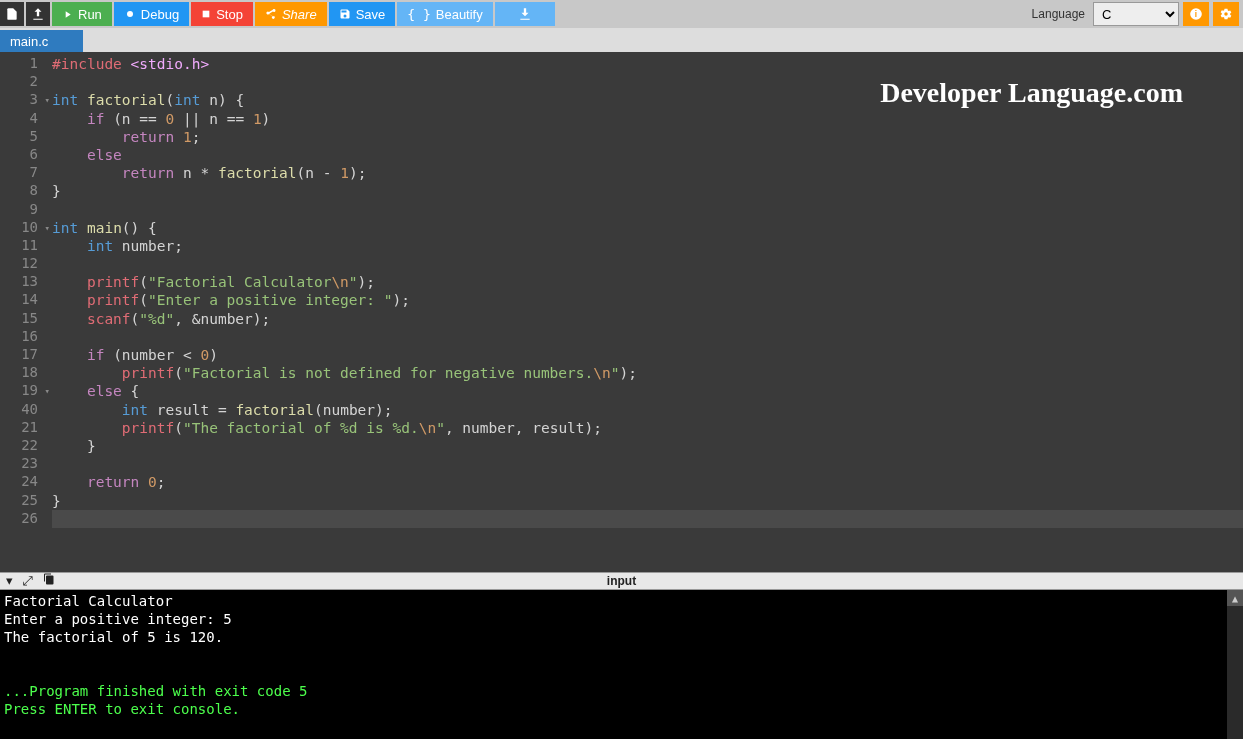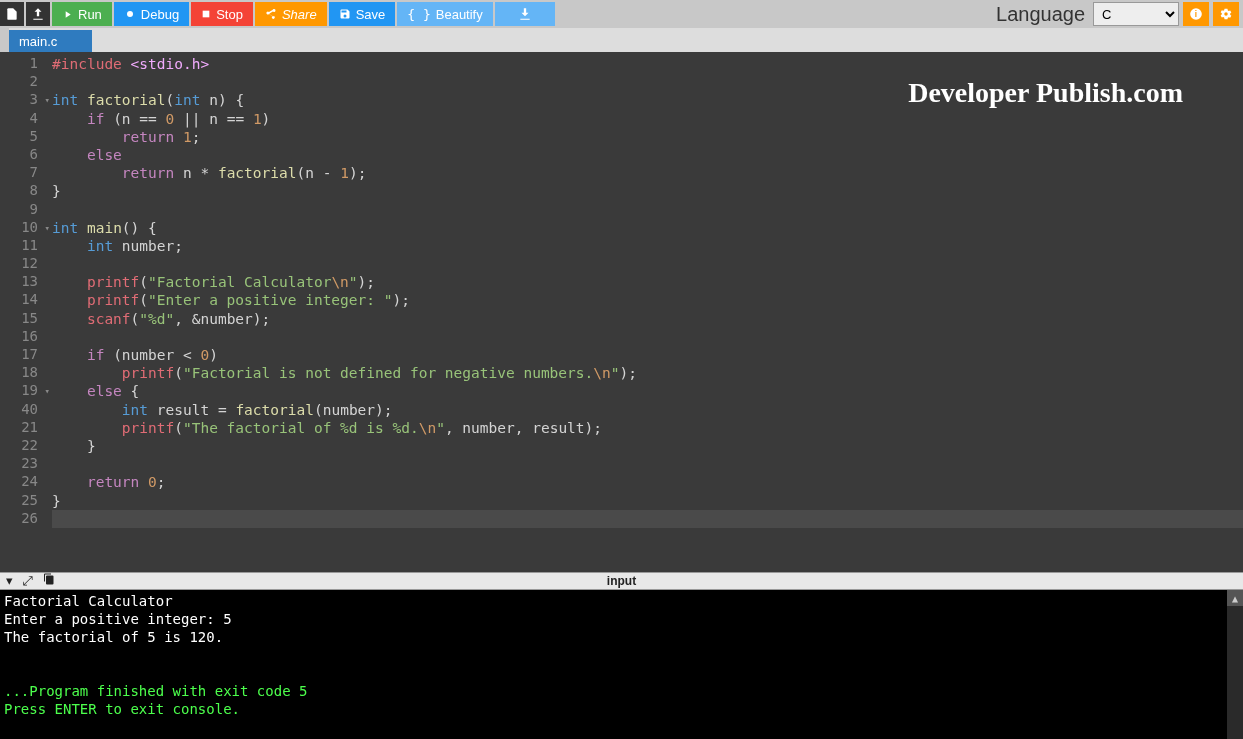--- a/index.html
+++ b/index.html
@@ -33,36 +33,35 @@
       cursor: pointer;
       font-weight: 500;
     }
     .btn-icon-only { width: 24px; padding: 0; justify-content: center; }
     .btn-dark { background: #333; color: white; }
     .btn-green { background: #4CAF50; }
     .btn-blue { background: #2196F3; }
     .btn-red { background: #f44336; }
     .btn-orange { background: #FF9800; font-style: italic; }
     .btn-lightblue { background: #64B5F6; }
-    .lang-label { font-size: 20px; color: #333; margin-right: 4px; }
+    .lang-label { font-size: 12px; color: #333; margin-right: 4px; }
     .lang-select {
       height: 24px;
       width: 86px;
       font-size: 13px;
       background: #eee;
       border: 1px solid #999;
       padding: 0 4px;
     }
     .icon-sq { background: #FF9800; width: 26px; height: 24px; display: inline-flex; align-items: center; justify-content: center; color: white; cursor: pointer; }
     .tabs {
       height: 24px;
       background: #ddd;
       display: flex;
       align-items: flex-end;
-      margin-left: 9px;
     }
     .tab {
       background: #2F7BBF;
       color: white;
       padding: 3px 35px 3px 10px;
       font-size: 13px;
       cursor: pointer;
       height: 22px;
       display: flex;
       align-items: center;
@@ -288,21 +287,21 @@
       <div class="gutter-line">19<span class="fold-marker">▾</span></div>
       <div class="gutter-line">40</div>
       <div class="gutter-line">21</div>
       <div class="gutter-line">22</div>
       <div class="gutter-line">23</div>
       <div class="gutter-line">24</div>
       <div class="gutter-line">25</div>
       <div class="gutter-line">26</div>
     </div>
   <div class="code-area" id="code">
-    <div class="watermark">Developer Publish.com</div>
+    <div class="watermark">Developer Language.com</div>
   <div class="code-line"><span class="tk-pre">#include</span><span class="tk-plain"> </span><span class="tk-inc">&lt;stdio.h&gt;</span></div>
       <div class="code-line"></div>
       <div class="code-line"><span class="tk-type">int</span><span class="tk-plain"> </span><span class="tk-fn">factorial</span><span class="tk-paren">(</span><span class="tk-type">int</span><span class="tk-plain"> </span><span class="tk-id">n</span><span class="tk-paren">)</span><span class="tk-plain"> </span><span class="tk-paren">{</span></div>
       <div class="code-line"><span class="tk-plain">    </span><span class="tk-kw">if</span><span class="tk-plain"> </span><span class="tk-paren">(</span><span class="tk-id">n</span><span class="tk-plain"> </span><span class="tk-op">==</span><span class="tk-plain"> </span><span class="tk-num">0</span><span class="tk-plain"> </span><span class="tk-op">||</span><span class="tk-plain"> </span><span class="tk-id">n</span><span class="tk-plain"> </span><span class="tk-op">==</span><span class="tk-plain"> </span><span class="tk-num">1</span><span class="tk-paren">)</span></div>
       <div class="code-line"><span class="tk-plain">        </span><span class="tk-kw">return</span><span class="tk-plain"> </span><span class="tk-num">1</span><span class="tk-op">;</span></div>
       <div class="code-line"><span class="tk-plain">    </span><span class="tk-kw">else</span></div>
       <div class="code-line"><span class="tk-plain">        </span><span class="tk-kw">return</span><span class="tk-plain"> </span><span class="tk-id">n</span><span class="tk-plain"> </span><span class="tk-op">*</span><span class="tk-plain"> </span><span class="tk-fn">factorial</span><span class="tk-paren">(</span><span class="tk-id">n</span><span class="tk-plain"> </span><span class="tk-op">-</span><span class="tk-plain"> </span><span class="tk-num">1</span><span class="tk-paren">)</span><span class="tk-op">;</span></div>
       <div class="code-line"><span class="tk-paren">}</span></div>
       <div class="code-line"></div>
       <div class="code-line"><span class="tk-type">int</span><span class="tk-plain"> </span><span class="tk-fn">main</span><span class="tk-paren">()</span><span class="tk-plain"> </span><span class="tk-paren">{</span></div>

